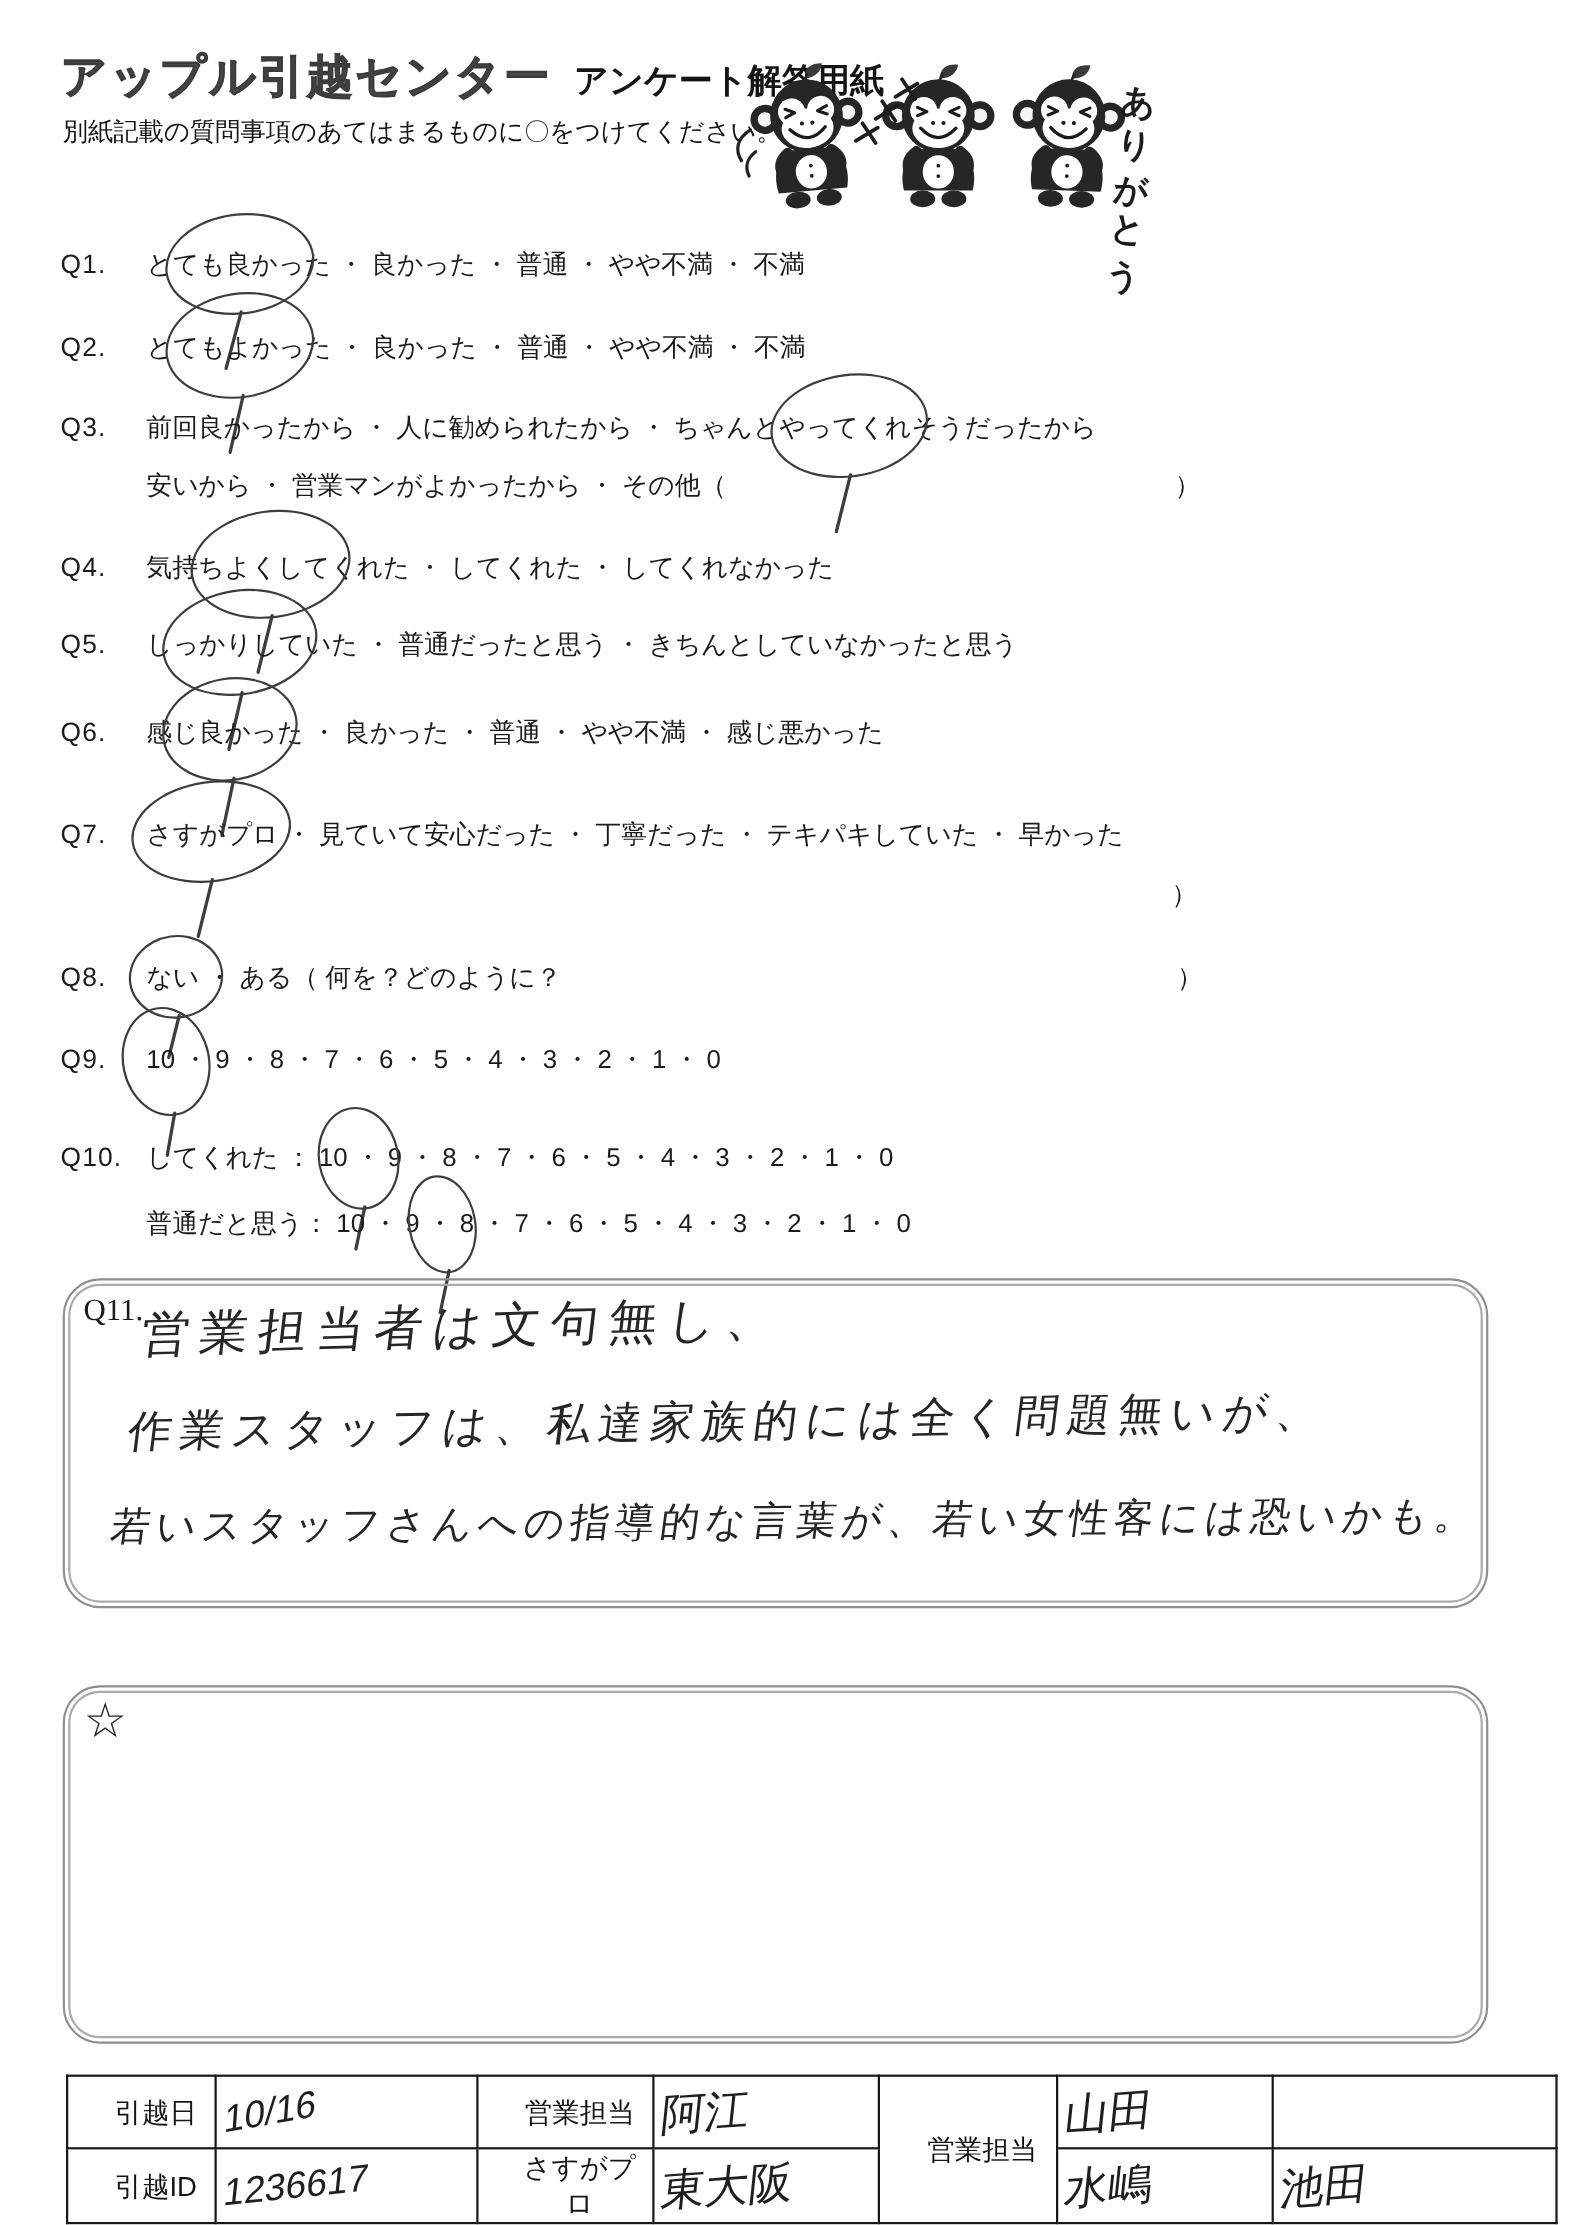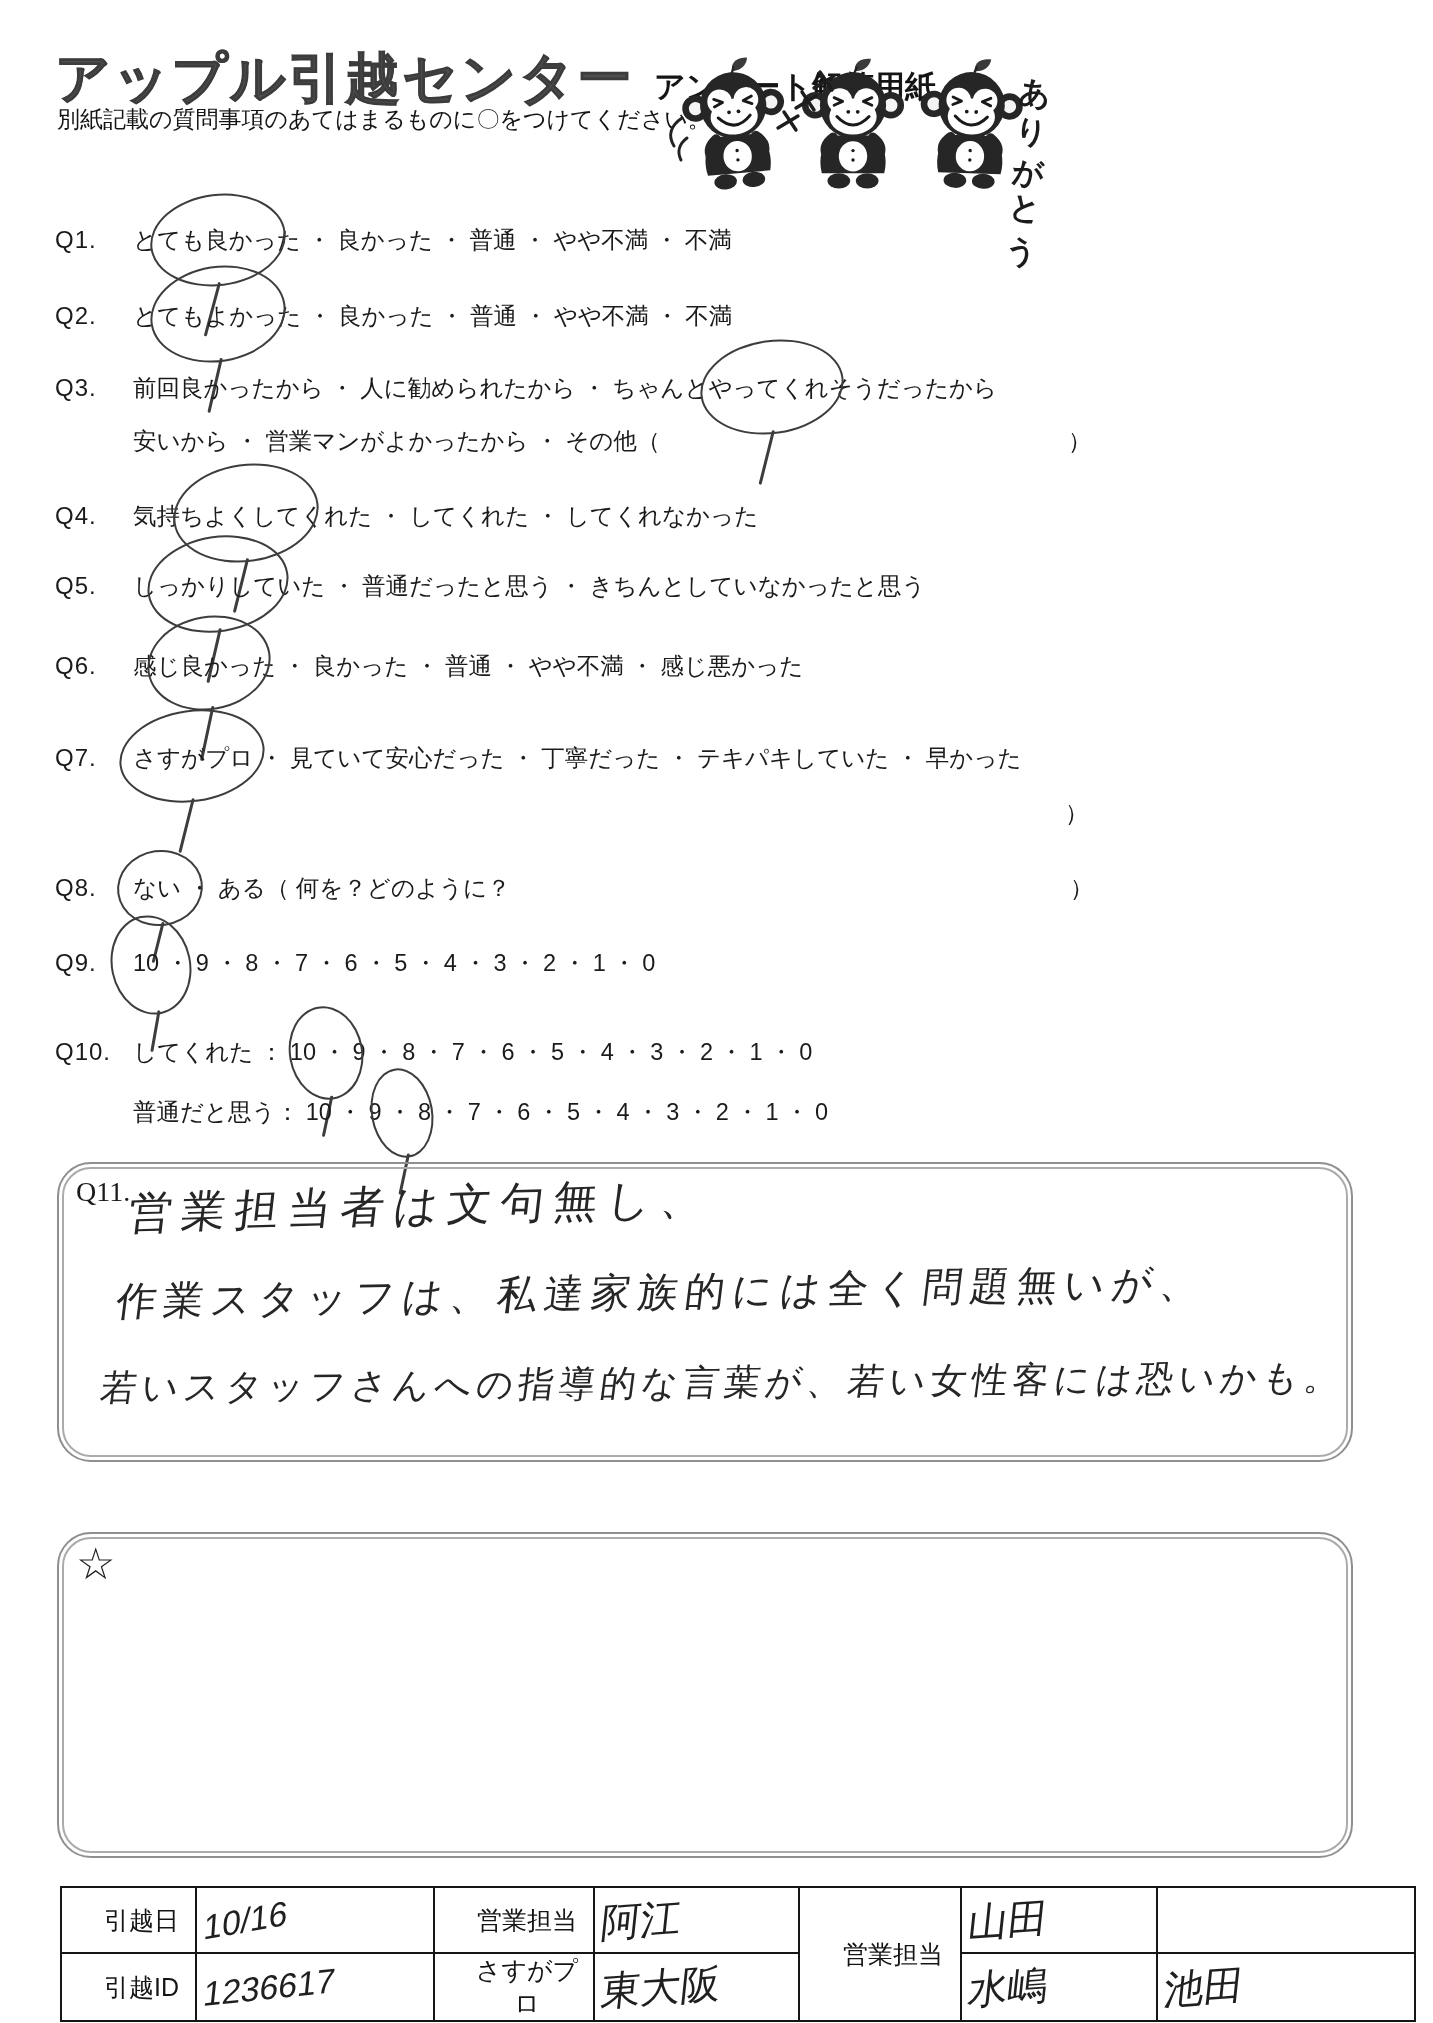--- a/index.html
+++ b/index.html
@@ -1,21 +1,21 @@
 <!DOCTYPE html>
 <html><head>
 <meta charset="utf-8">
 <style>
   html,body{margin:0;padding:0;background:#d9d9d9;}
   #page{position:relative;width:1433px;height:2023px;margin:0 auto;background:#ffffff;
         font-family:"Liberation Sans",sans-serif;color:#1d1d1d;overflow:hidden;}
 
   
   .hdr{position:absolute;left:55px;top:42px;display:flex;align-items:baseline;gap:20px;white-space:nowrap;}
-  .brand{font-size:55px;font-weight:900;color:#4d4d4d;letter-spacing:2px;font-family:Liberation Mono, monospace;-webkit-text-stroke:1px #3c3c3c;}
+  .brand{font-size:42px;font-weight:900;color:#4d4d4d;letter-spacing:2px;font-family:Liberation Mono, monospace;-webkit-text-stroke:1px #3c3c3c;}
   .form-title{font-size:31px;font-weight:800;color:#141414;}
   .instruction{position:absolute;left:57px;top:104px;font-size:23px;color:#141414;}
 
   
   .mascots{position:absolute;left:683px;top:56px;display:flex;gap:14px;}
   .monkey{width:104px;height:140px;}
   .m1{transform:rotate(-5deg);} .m3{transform:rotate(2deg);}
   .motion{position:absolute;left:660px;top:112px;}
   .sparkle{position:absolute;left:772px;top:66px;}
   .thanks{position:absolute;left:1008px;top:56px;writing-mode:vertical-rl;font-size:31px;font-weight:700;

